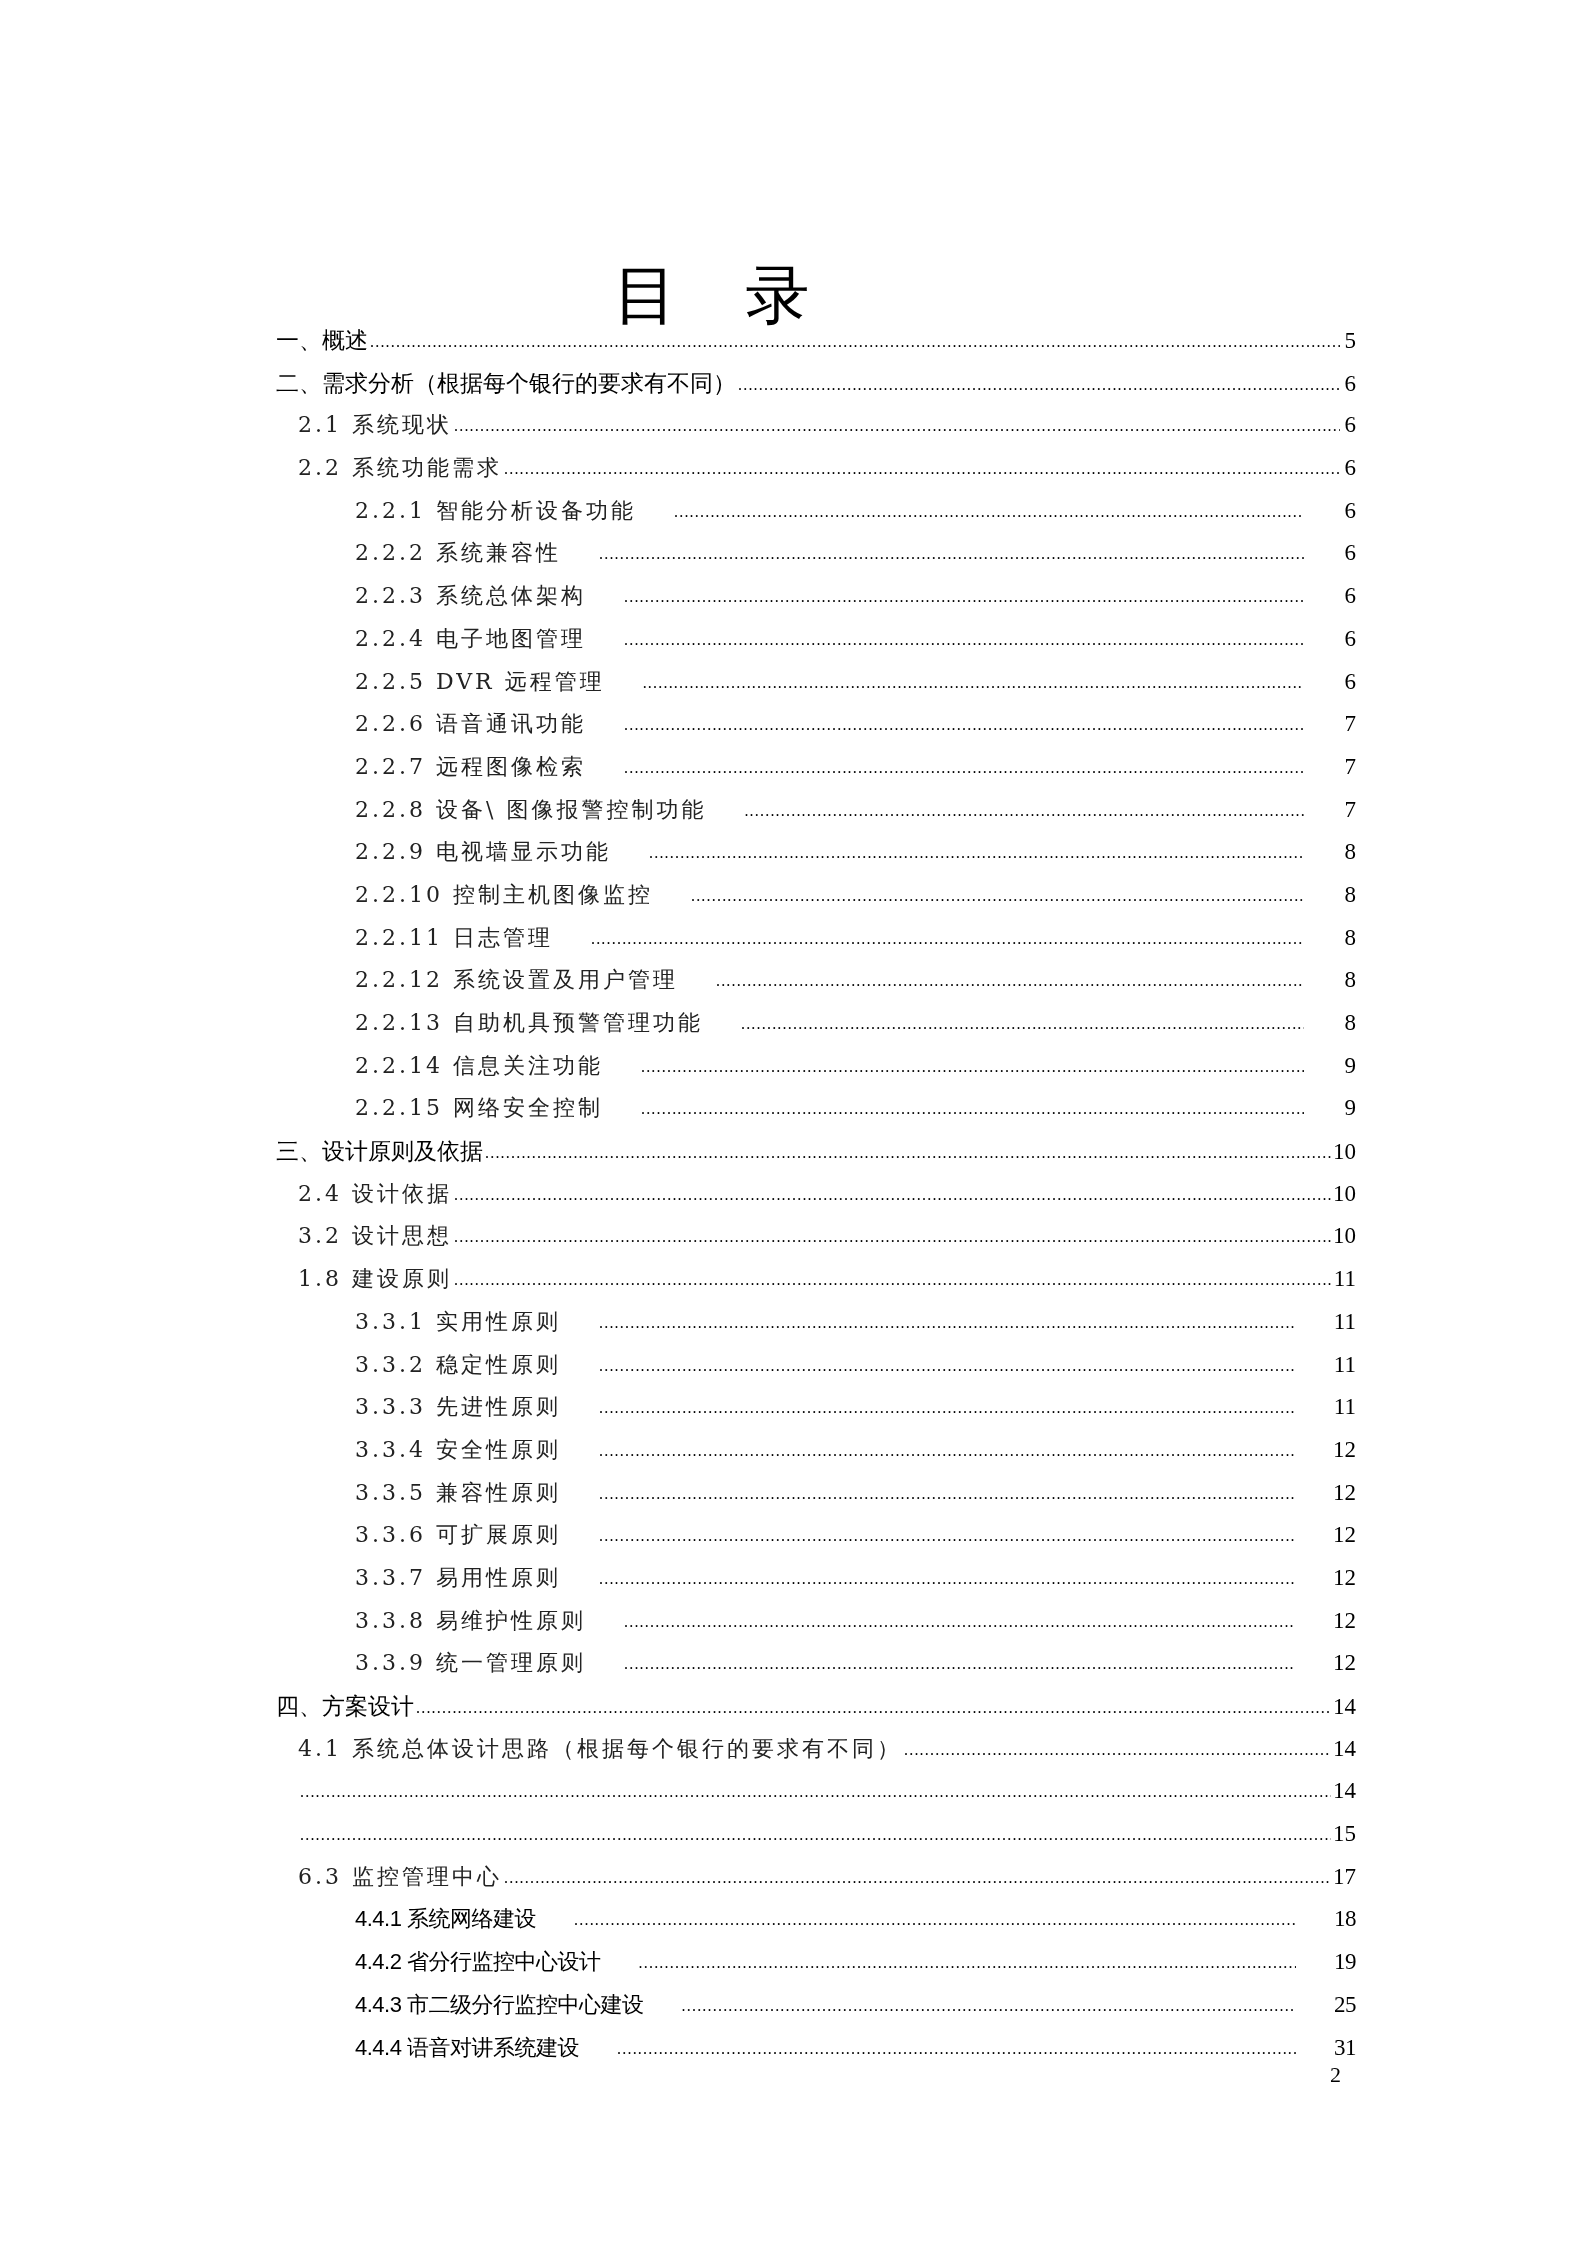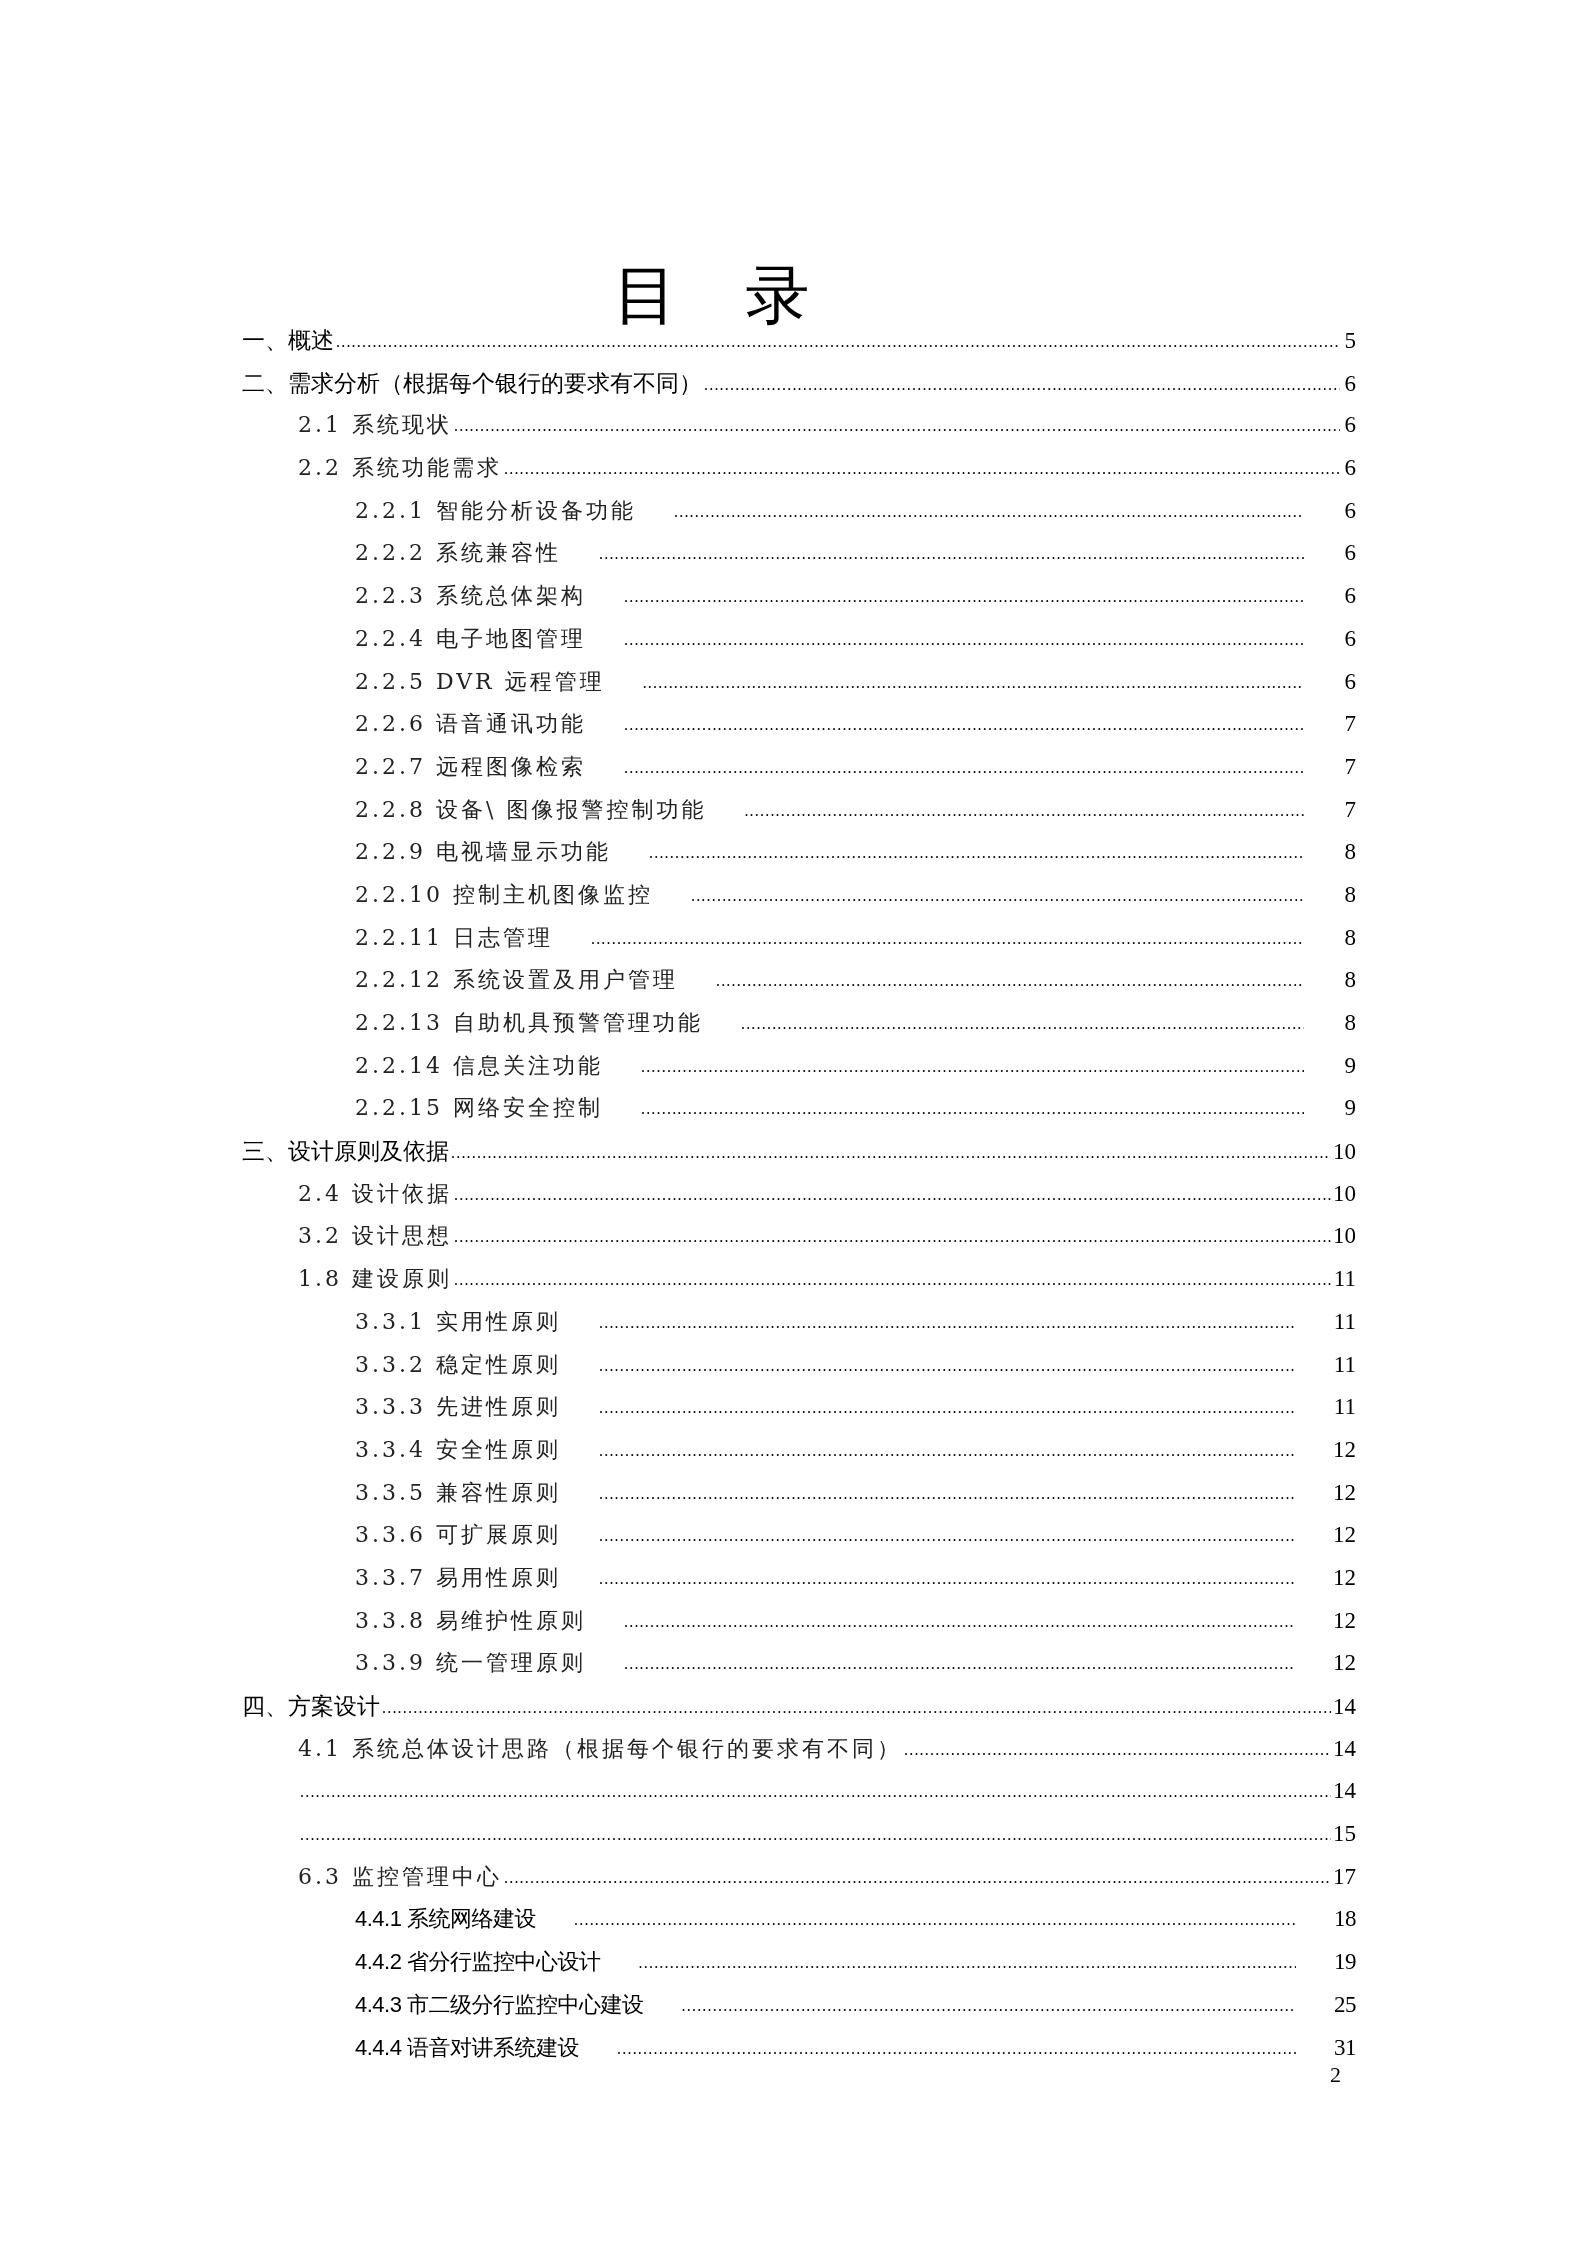--- a/index.html
+++ b/index.html
@@ -40,20 +40,21 @@
       align-items: baseline;
       height: 42.7px;
       line-height: 42.7px;
       font-size: 23px;
       white-space: nowrap;
     }
     .toc-row.level-1 {
       padding-left: 0;
       font-family: "DejaVu Sans", "Liberation Sans", sans-serif;
       font-size: 23px;
+      margin-left: 34px;
     }
     .toc-row.level-2 {
       padding-left: 56px;
       font-family: "DejaVu Serif", "Liberation Serif", serif;
       font-size: 22px;
       color: #222;
     }
     .toc-row.level-3 {
       padding-left: 113px;
       font-family: "DejaVu Serif", "Liberation Serif", serif;

